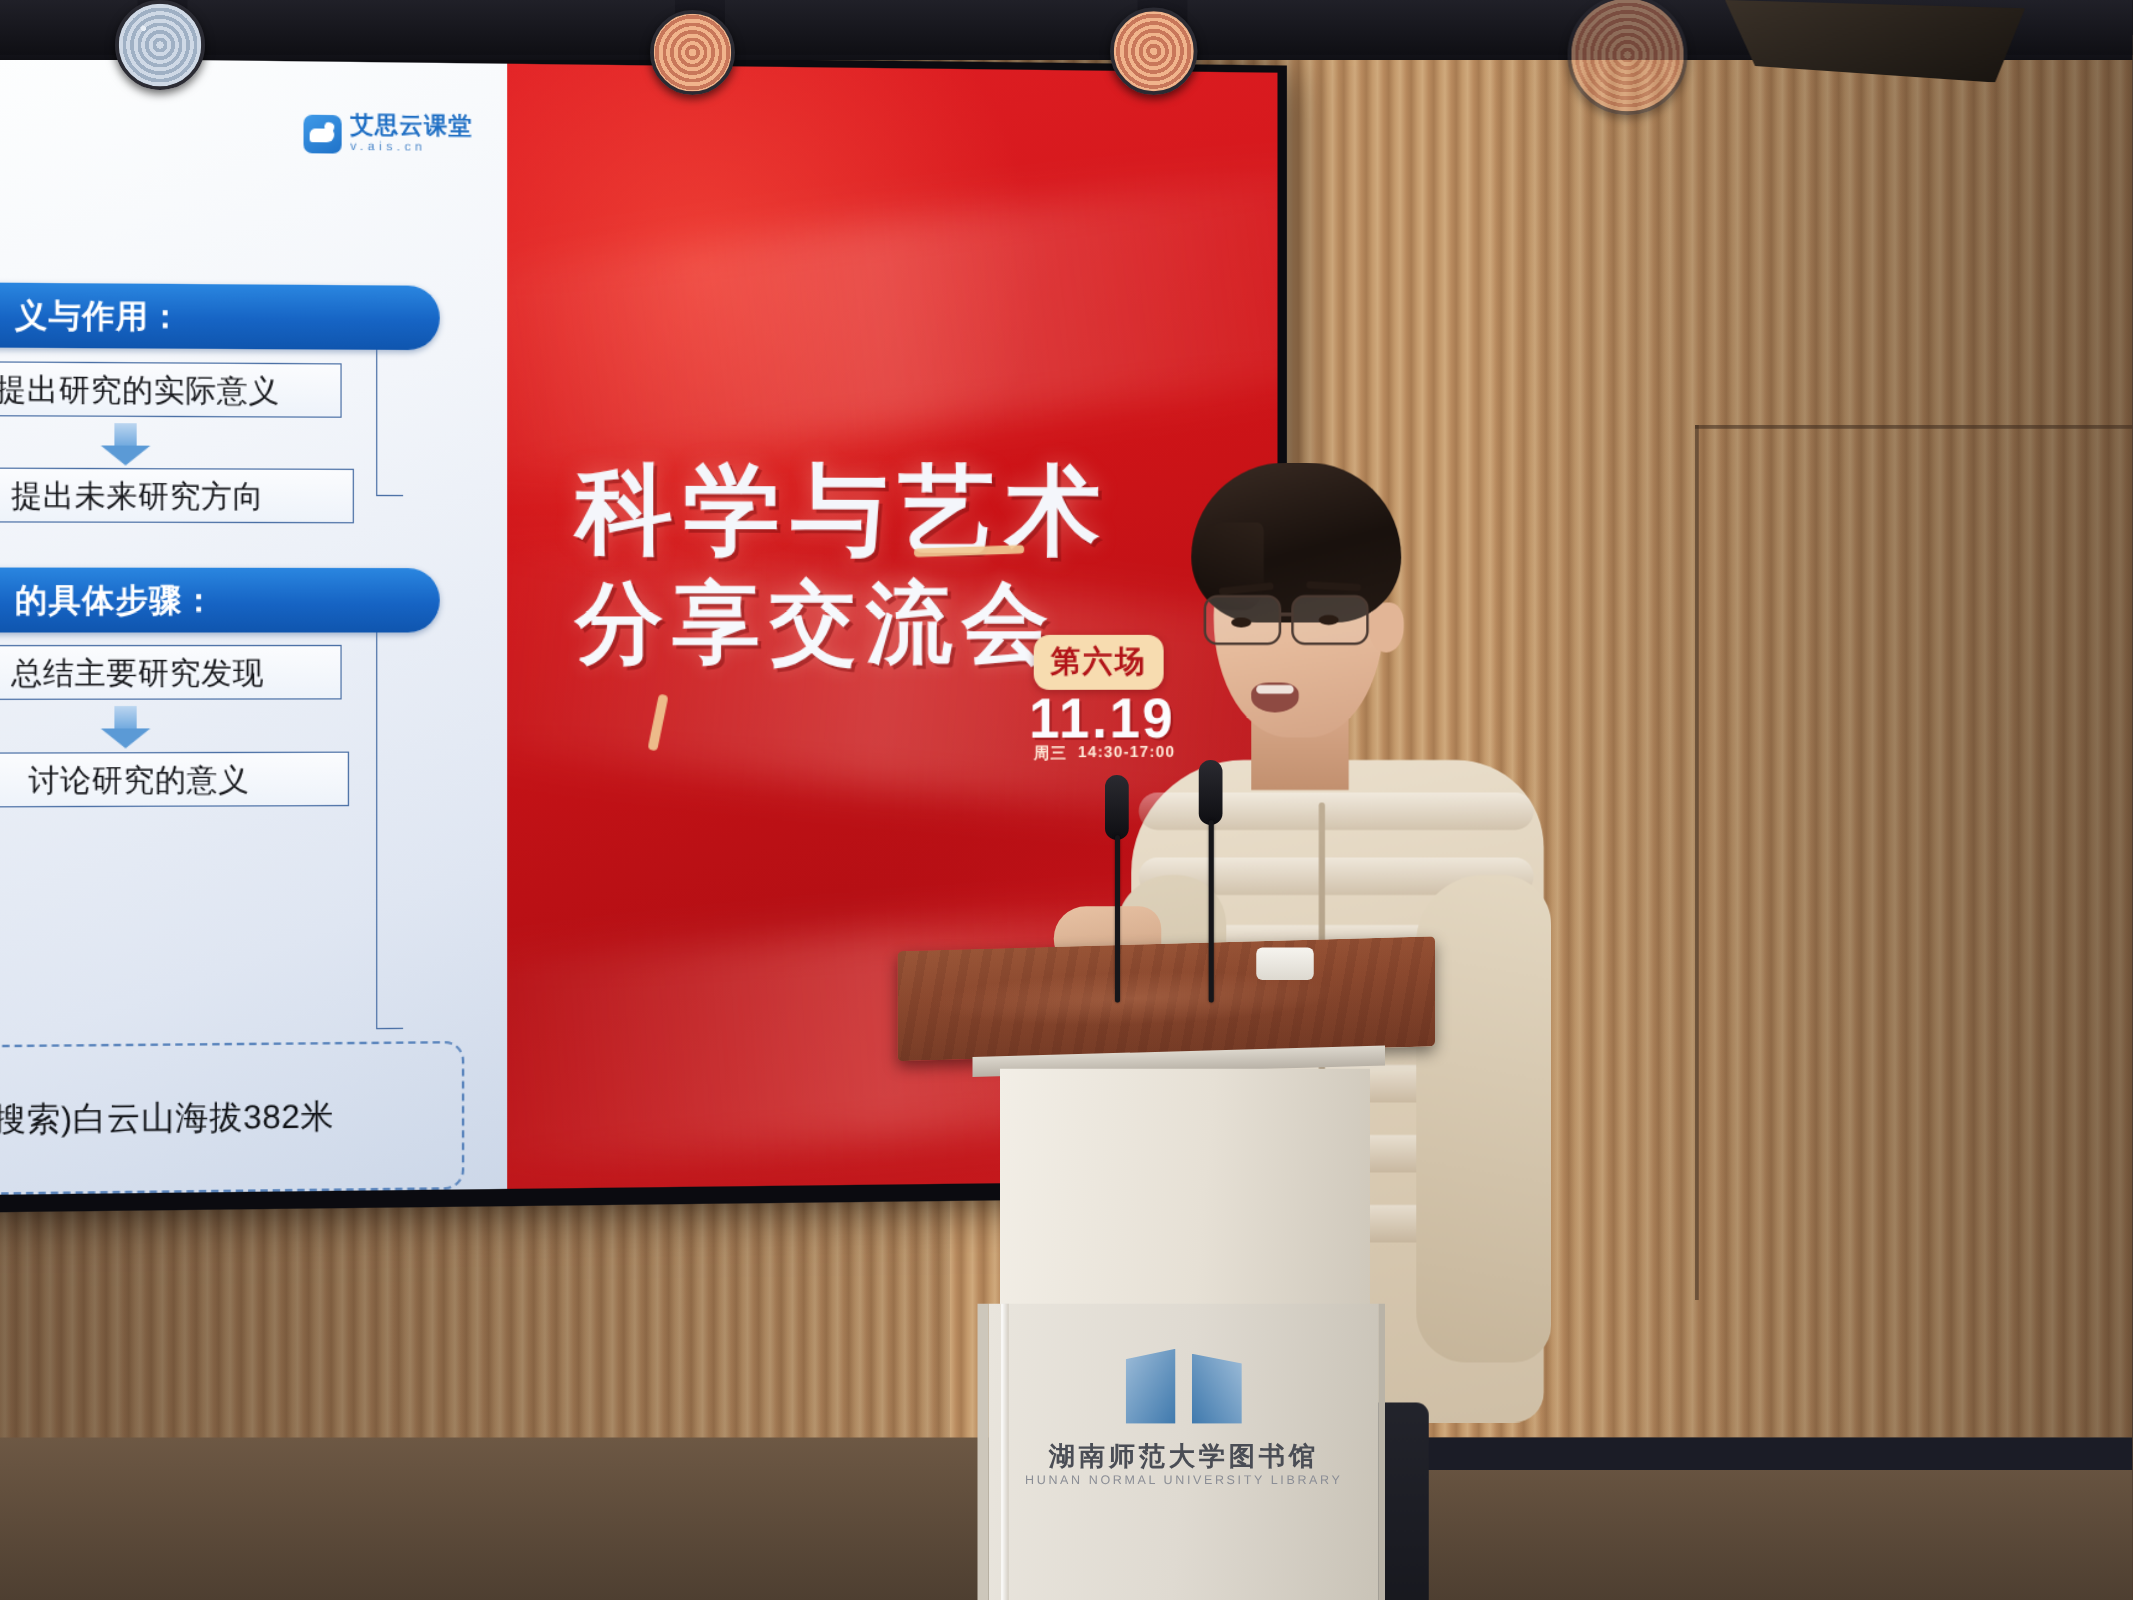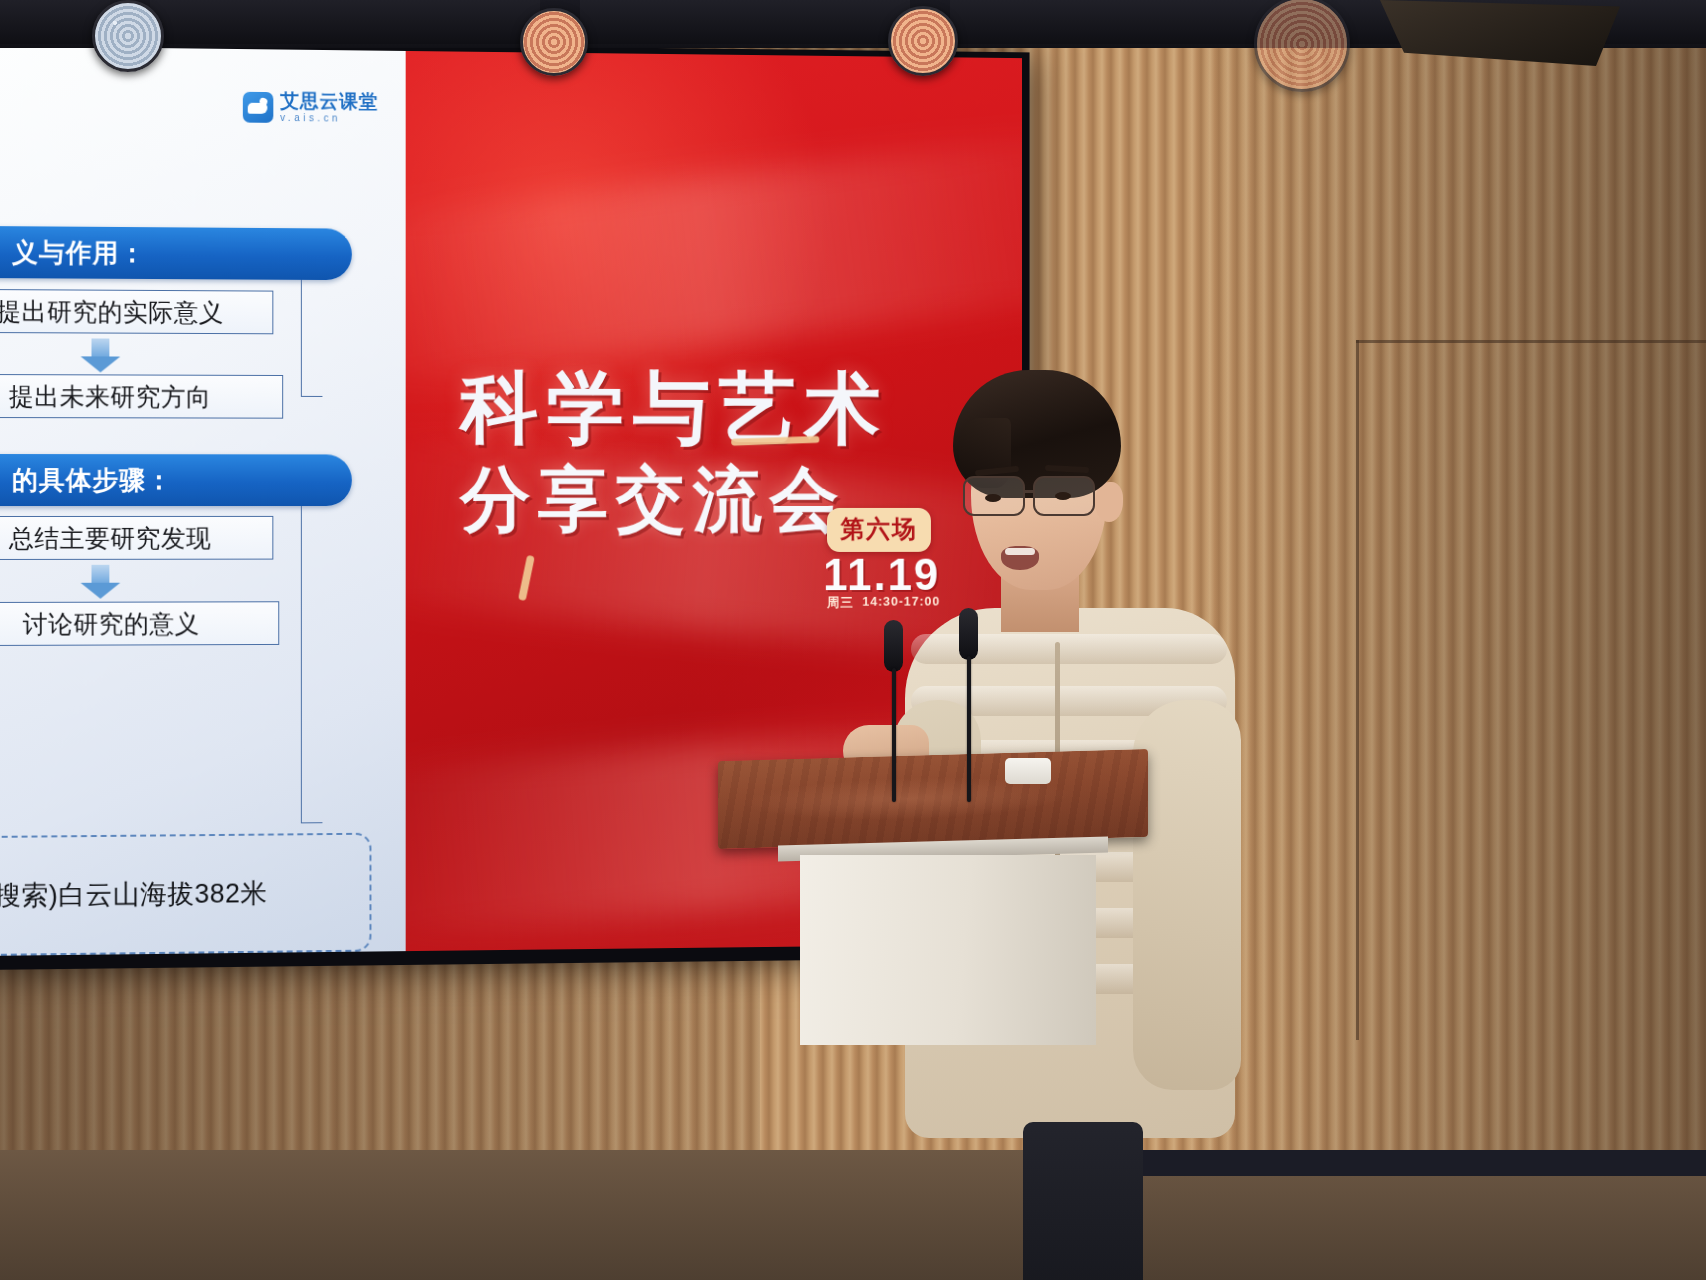--- a/index.html
+++ b/index.html
@@ -478,15 +478,23 @@
     <div class="head" style="left:4px; top:0;"></div>
     <div class="stem" style="left:12px; top:48px; height:146px;"></div>
   </div>
 
   <div class="cup"></div>
 
   <div class="podium">
     <div class="pod-top"></div>
     <div class="pod-lip"></div>
     <div class="pod-body"></div>
+    <div class="pod-base">
+      <div class="lib-logo">
+        <div class="lib-shape-a"></div>
+        <div class="lib-shape-b"></div>
+      </div>
+      <div class="lib-cn">湖南师范大学图书馆</div>
+      <div class="lib-en">HUNAN NORMAL UNIVERSITY LIBRARY</div>
+    </div>
   </div>
 
 </div>
 
 </body></html>

